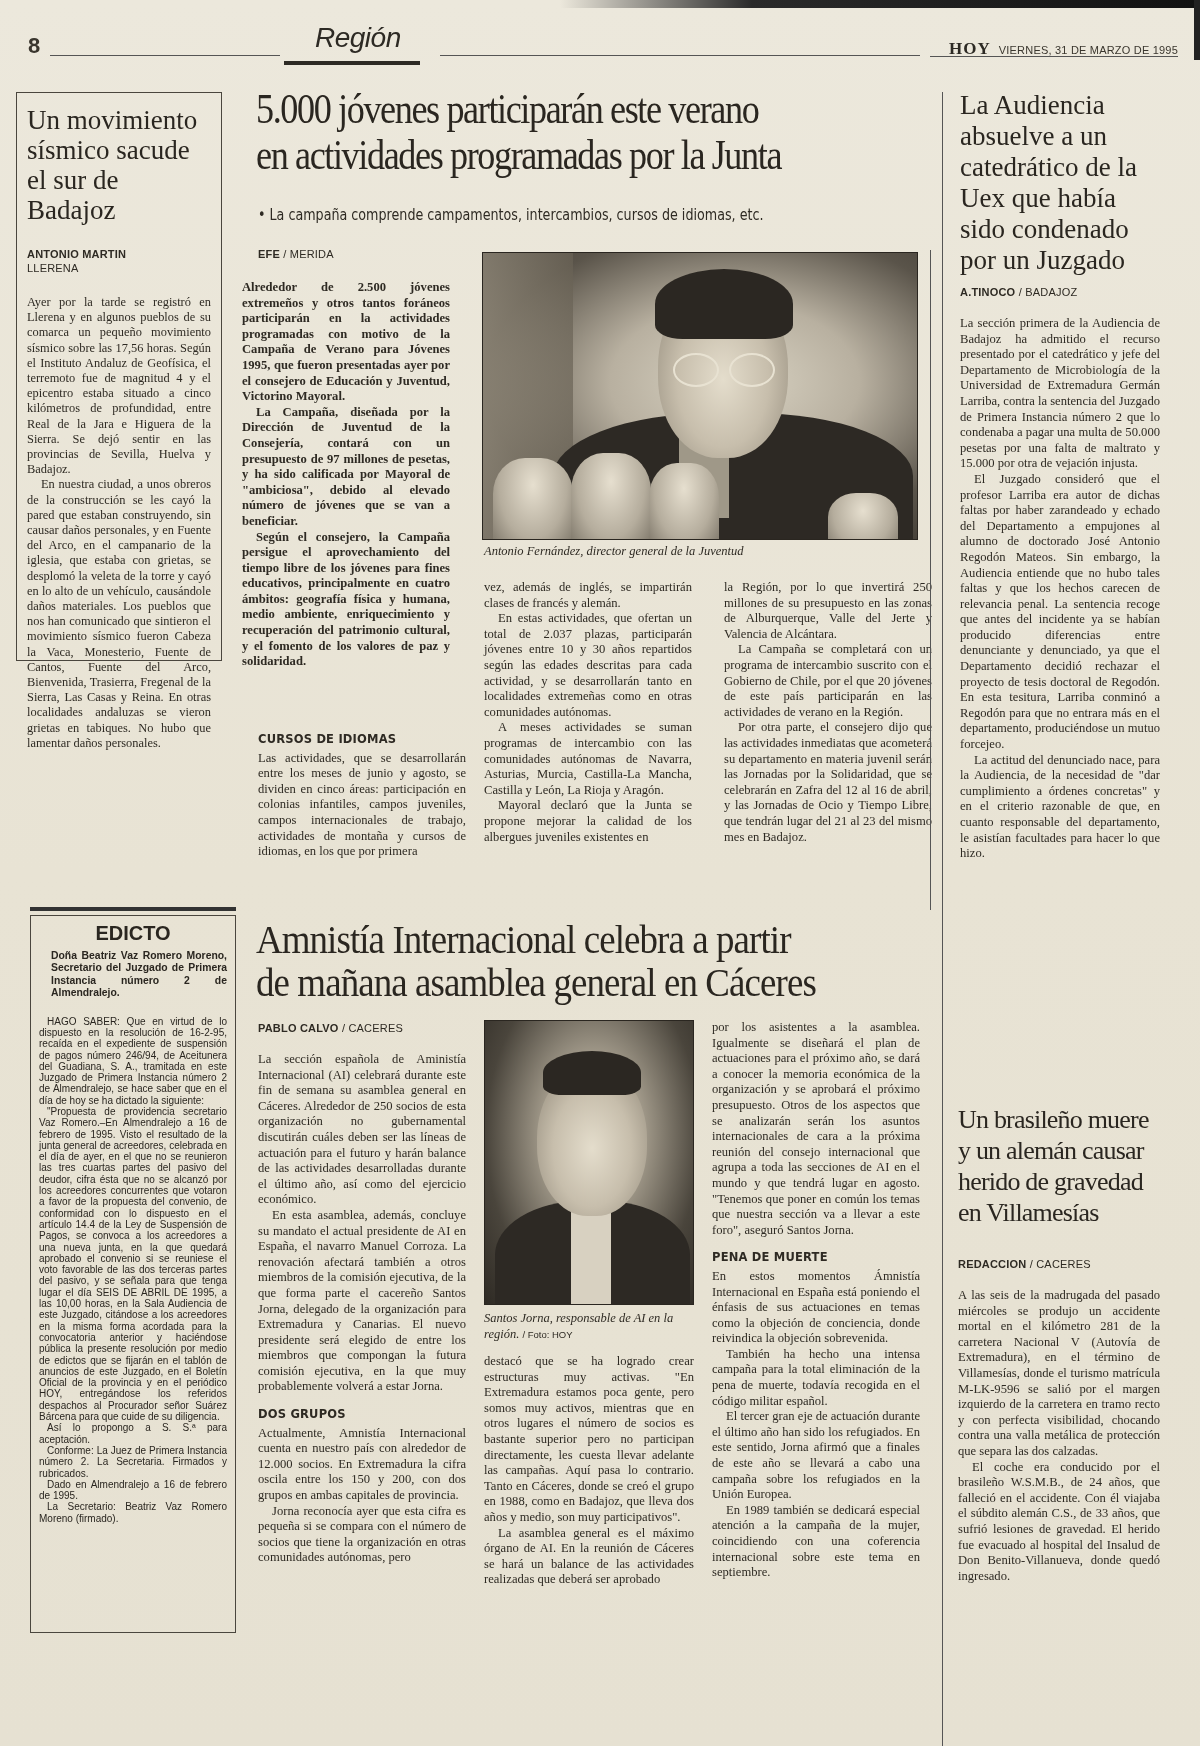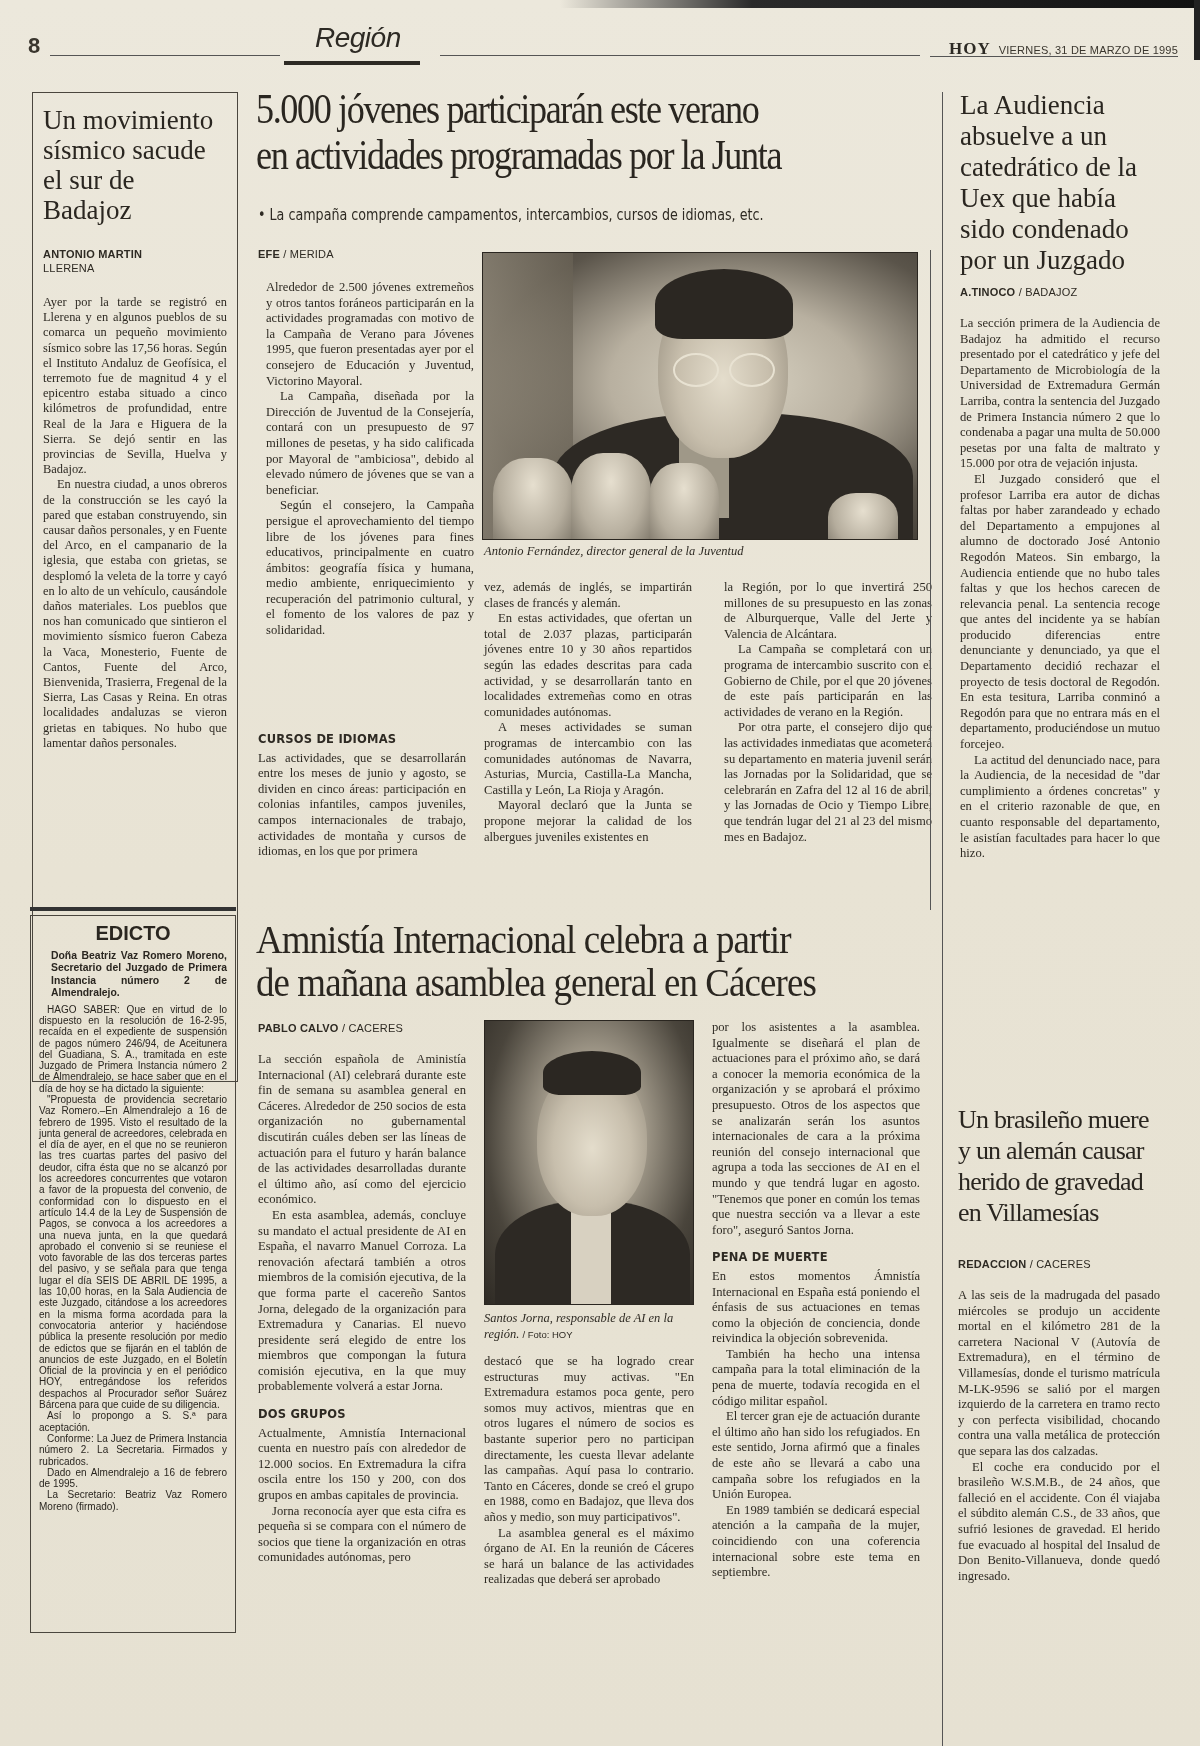--- a/index.html
+++ b/index.html
@@ -24,37 +24,37 @@
   .body-text { font-family: "Liberation Serif", serif; font-size: 12.6px; line-height: 15.6px; color: #2e2a23; text-align: justify; hyphens: auto; }
   .body-text p { text-indent: 14px; }
   .body-text p.first { text-indent: 0; }
   .byline { font-family: "Liberation Sans", sans-serif; font-size: 11px; color: #2e2a23; letter-spacing: 0.2px; }
   .byline b { font-weight: bold; }
   .subhead { font-family: "DejaVu Sans", sans-serif; font-weight: bold; font-size: 11.5px; color: #2e2a23; margin: 12px 0 3px; letter-spacing: 0.2px; }
   .caption { font-family: "Liberation Serif", serif; font-style: italic; font-size: 12.5px; color: #2e2a23; }
   .caption .credit { font-family: "Liberation Sans", sans-serif; font-style: normal; font-size: 9.5px; }
 
   
-  .box-sismo { position: absolute; left: 32px; top: 92px; width: 206px; height: 990px; border: 1px solid #4a463e; padding: 10px 10px; }
+  .box-sismo { position: absolute; left: 16px; top: 92px; width: 206px; height: 569px; border: 1px solid #4a463e; padding: 10px 10px; }
   .box-sismo h2 { font-family: "Liberation Serif", serif; font-weight: normal; font-size: 27px; line-height: 30px; color: #2a2620; margin-top: 2px; margin-bottom: 22px; }
   .box-sismo .byline { line-height: 14px; margin-bottom: 20px; }
   .box-sismo .body-text { font-size: 12.4px; line-height: 15.2px; }
 
   .edict-rule { position: absolute; left: 30px; top: 907px; width: 206px; height: 4px; border-top: 3px solid #333; border-bottom: 1px solid #333; }
   .box-edicto { position: absolute; left: 30px; top: 915px; width: 206px; height: 718px; border: 1px solid #4a463e; padding: 6px 8px; }
   .box-edicto h2 { font-family: "Liberation Sans", sans-serif; font-weight: bold; font-size: 20px; text-align: center; color: #2a2620; margin-bottom: 5px; }
-  .box-edicto .ed-head { font-family: "Liberation Sans", sans-serif; font-weight: bold; font-size: 10.4px; line-height: 12.4px; text-align: justify; margin: 0 0 4px 12px; color: #2a2620; }
+  .box-edicto .ed-head { font-family: "Liberation Sans", sans-serif; font-weight: bold; font-size: 10.4px; line-height: 12.4px; text-align: justify; margin: 0 0 16px 12px; color: #2a2620; }
   .box-edicto .ed-body { font-family: "Liberation Sans", sans-serif; font-size: 10px; line-height: 11.3px; text-align: justify; color: #2a2620; }
   .box-edicto .ed-body p { text-indent: 8px; }
 
   
   .main-title { position: absolute; left: 256px; top: 86px; width: 680px; font-family: "Liberation Serif", serif; font-size: 42px; line-height: 46px; letter-spacing: -1.6px; color: #2a2620; transform: scaleX(0.86); transform-origin: left top; white-space: nowrap; }
   .main-deck { position: absolute; left: 258px; top: 206px; font-family: "DejaVu Sans", sans-serif; font-size: 15.5px; color: #2e2a23; transform: scaleX(0.82); transform-origin: left top; white-space: nowrap; }
   .main-byline { position: absolute; left: 258px; top: 248px; }
-  .main-col1 { position: absolute; left: 266px; top: 280px; width: 208px; }
+  .main-col1 { position: absolute; left: 242px; top: 280px; width: 208px; font-weight: bold; }
   .main-col1b { position: absolute; left: 258px; top: 720px; width: 208px; }
   .photo1 { position: absolute; left: 482px; top: 252px; width: 436px; height: 288px; background: radial-gradient(ellipse at 58% 45%, #d9d3c3 0%, #b8b0a0 35%, #5a544a 70%, #3a352e 100%); border: 1px solid #2a2620; overflow: hidden; }
   .caption1 { position: absolute; left: 484px; top: 544px; }
   .main-col2 { position: absolute; left: 484px; top: 580px; width: 208px; }
   .main-col3 { position: absolute; left: 724px; top: 580px; width: 208px; }
   .vrule { position: absolute; width: 1px; background: #555; }
 
   
   .ai-title { position: absolute; left: 256px; top: 918px; width: 680px; font-family: "Liberation Serif", serif; font-size: 41px; line-height: 43px; letter-spacing: -1px; color: #2a2620; transform: scaleX(0.9); transform-origin: left top; white-space: nowrap; }
   .ai-byline { position: absolute; left: 258px; top: 1022px; }

